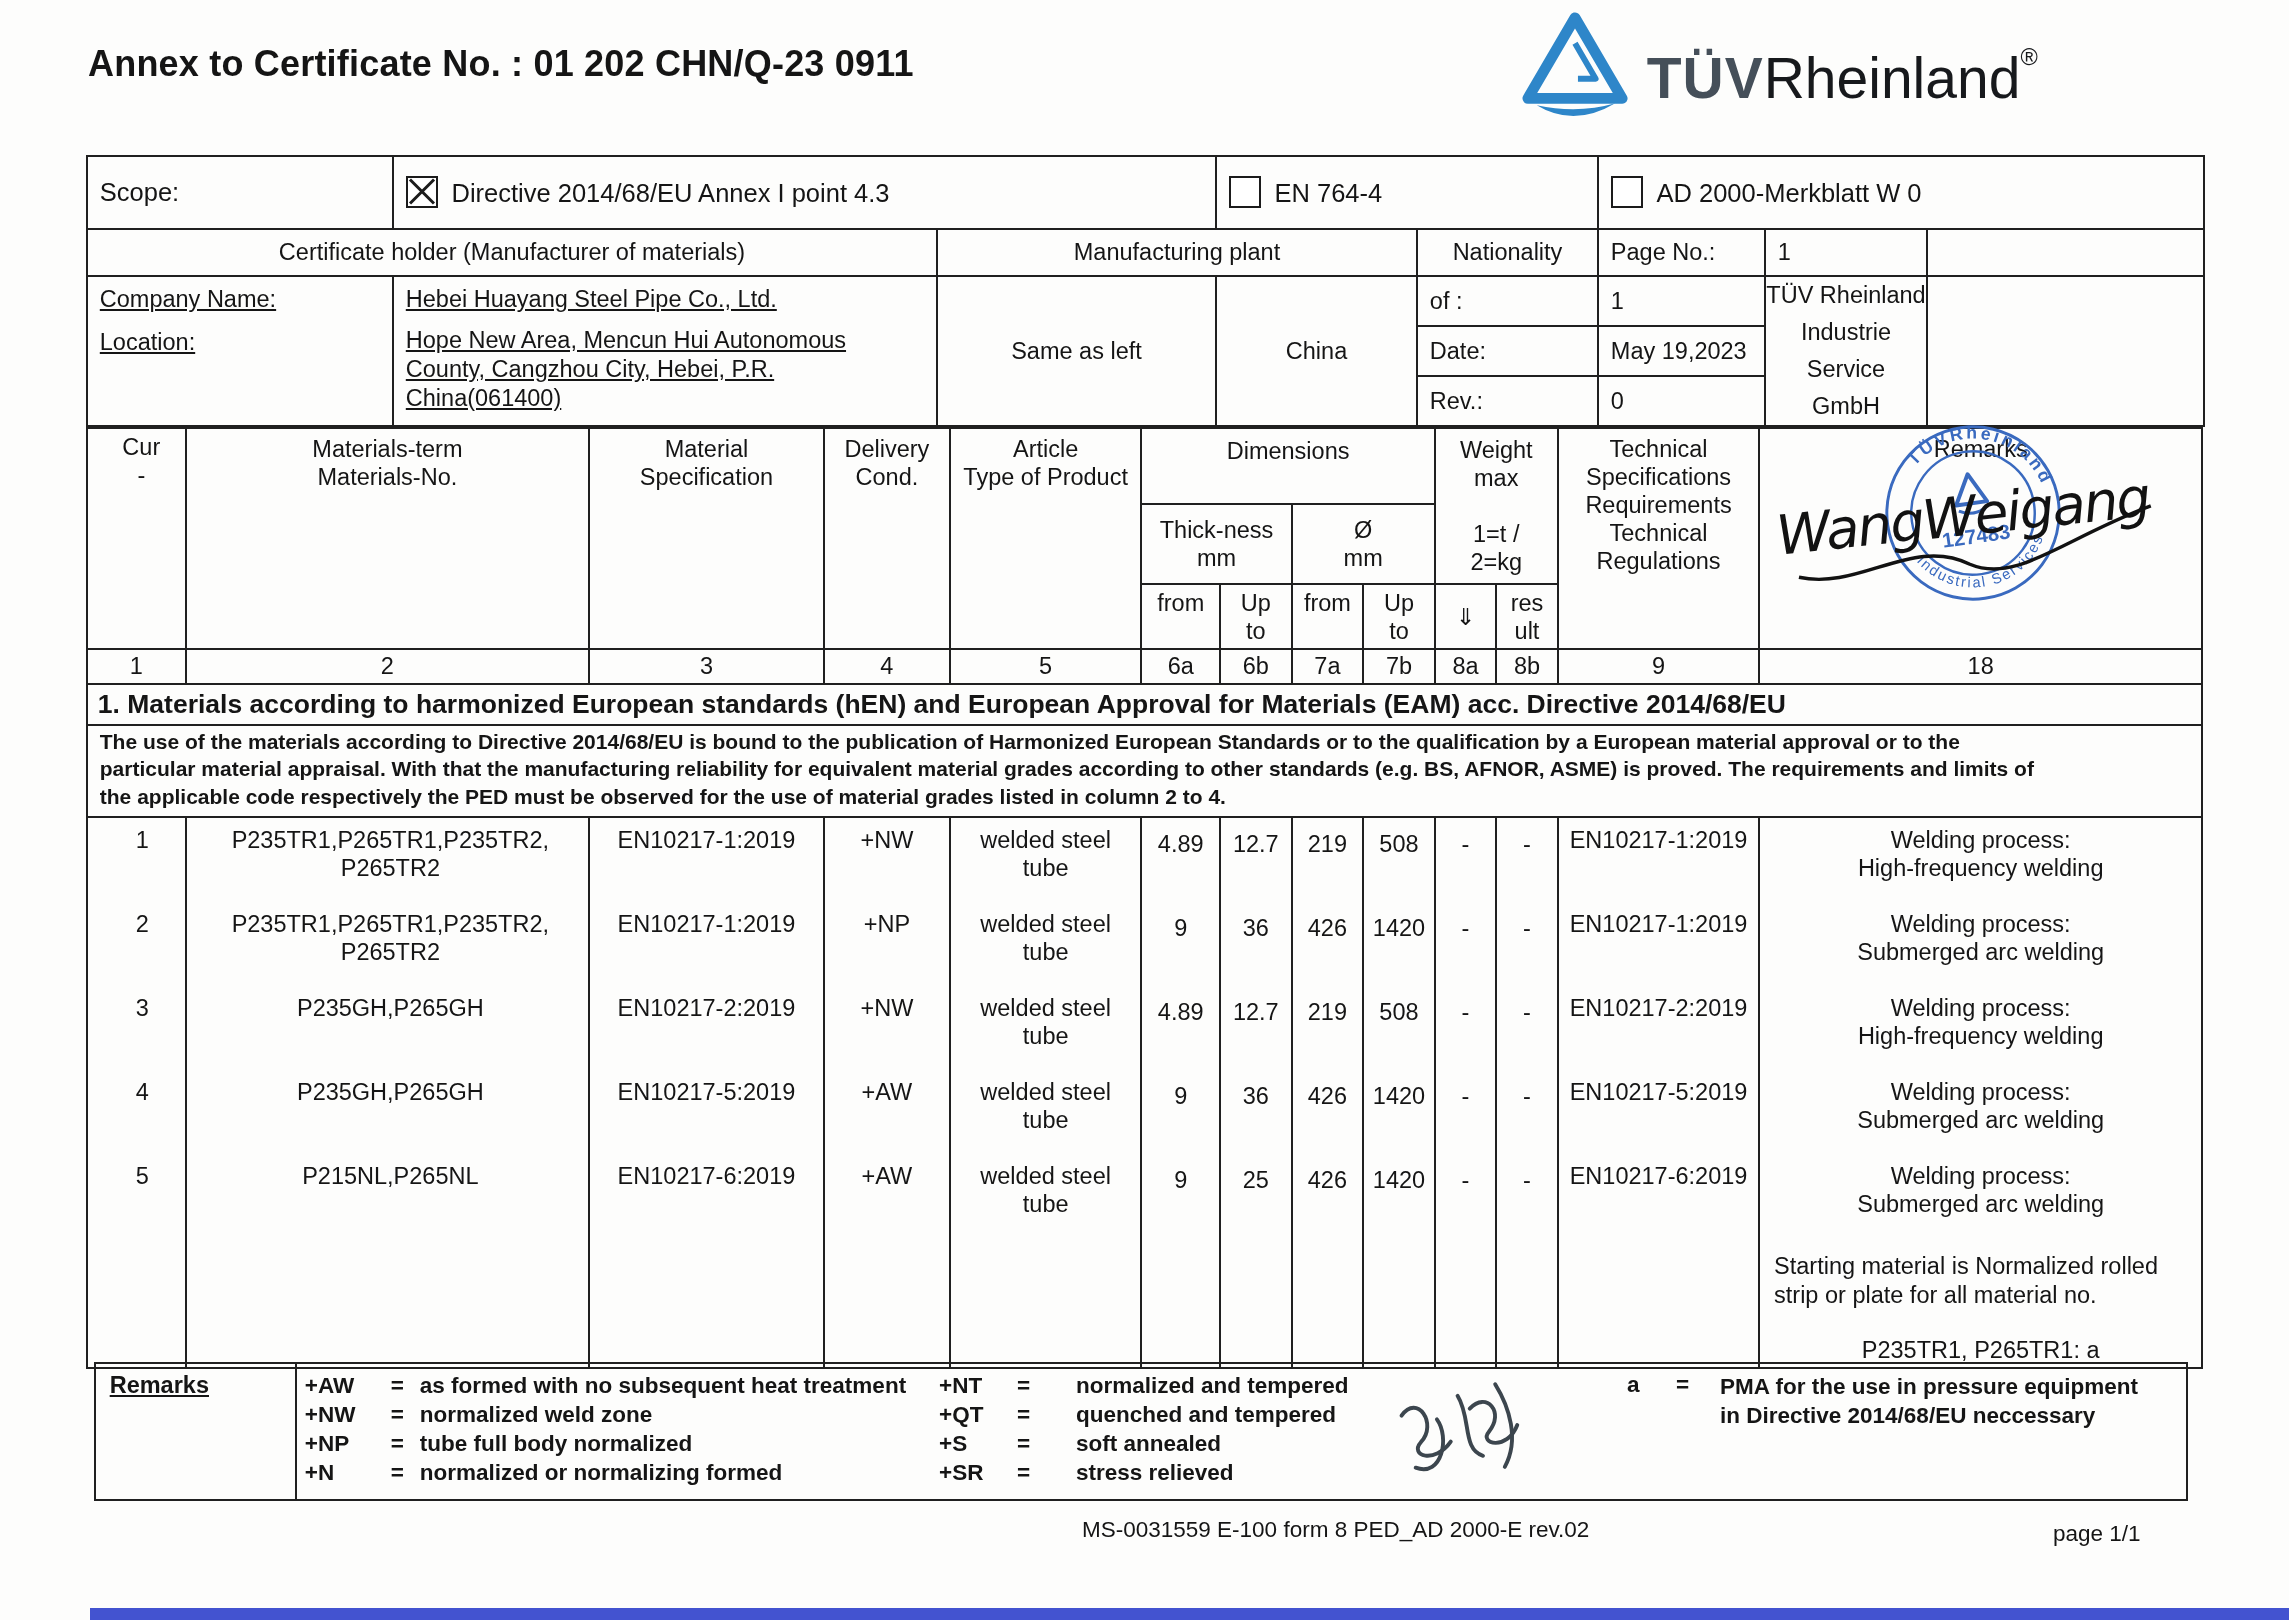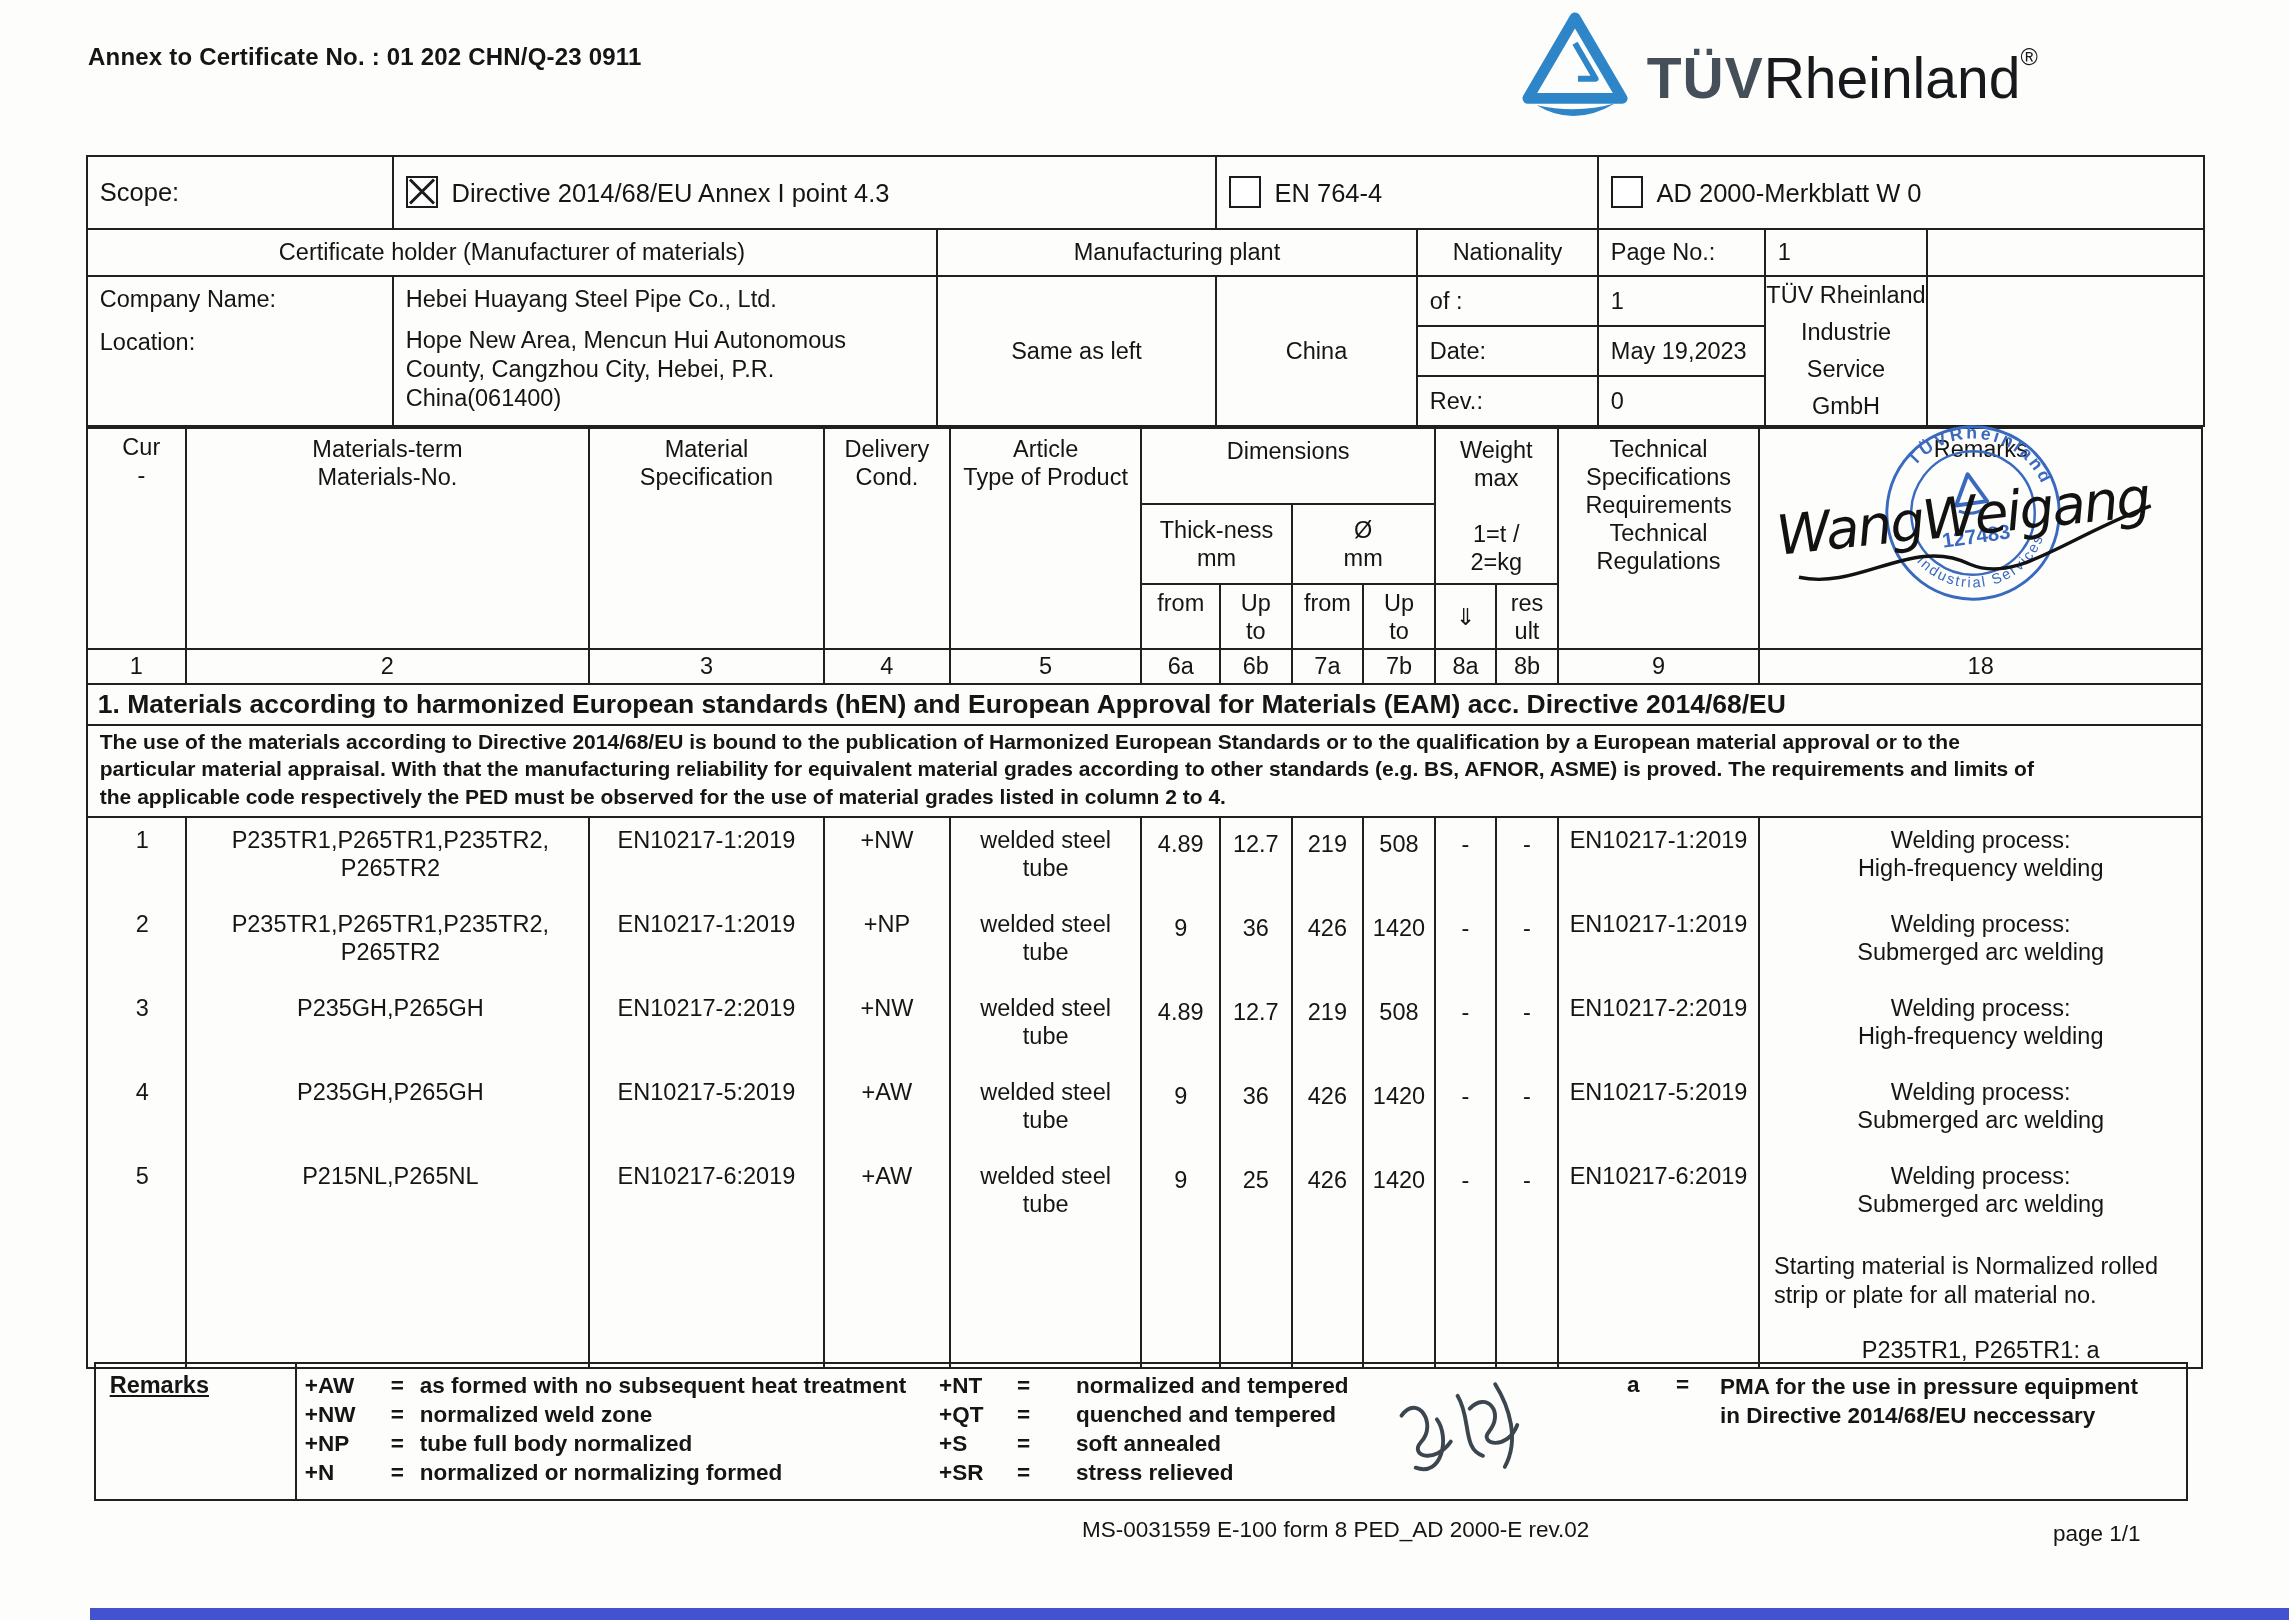--- a/index.html
+++ b/index.html
@@ -1,18 +1,18 @@
 <!DOCTYPE html>
 <html><head>
 <meta charset="utf-8">
 <style>
   html,body{margin:0;padding:0;background:#e8e8e8;}
   .page{position:relative;width:2290px;height:1620px;background:#fdfdfc;
         font-family:"Liberation Sans",sans-serif;color:#151515;overflow:hidden;}
-  .annex-title{position:absolute;left:88px;top:43px;font-size:24px;font-weight:bold;letter-spacing:0.2px;}
+  .annex-title{position:absolute;left:88px;top:43px;font-size:36px;font-weight:bold;letter-spacing:0.2px;}
 
   
   .logo{position:absolute;left:1517px;top:7.8px;display:flex;align-items:flex-start;}
   .logo-text{font-size:57px;line-height:98px;margin-left:13.7px;white-space:nowrap;}
   .logo-tuv{font-weight:bold;color:#454f59;letter-spacing:1px;}
   .logo-rh{font-weight:normal;color:#17191c;}
   .logo-reg{font-size:23.5px;vertical-align:33px;color:#17191c;}
 
   .tables{position:absolute;left:86px;top:155px;width:1804px;}
   table{border-collapse:collapse;table-layout:fixed;width:2117px;}
@@ -26,21 +26,21 @@
   
   .scope-row td{height:71px;font-size:25.5px;}
   .cb{display:inline-block;width:28px;height:28px;border:2.9px solid #1b1b1b;margin-right:13.7px;
       vertical-align:-5.9px;position:relative;background:#fff;}
   .cb.checked::before,.cb.checked::after{content:"";position:absolute;left:-2.9px;top:11.8px;width:34px;height:2.9px;background:#1b1b1b;}
   .cb.checked::before{transform:rotate(45deg);}
   .cb.checked::after{transform:rotate(-45deg);}
 
   .hrow td{height:45px;}
   .inforow td{height:43px;}
-  .lbl-block{padding:5.9px 0 0 11.8px;line-height:33px;}
+  .lbl-block{padding:5.9px 0 0 11.8px;line-height:33px;text-decoration:underline;}
   .lbl-company{margin-bottom:9.8px;}
   .val-company{margin-bottom:9.8px;}
   .loc-val{line-height:29px;}
   .issuer{line-height:37px;text-align:center;}
 
   
   .mh td{text-align:center;line-height:28px;}
   .h-cur{text-align:left;padding:3.9px 0 0 9.8px;line-height:27.4px;}
   .numrow td{height:33px;text-align:center;font-size:23.5px;}
   .sectitle{font-size:26.5px;font-weight:bold;padding:0 0 0 9.8px;height:39px;text-align:left;}

